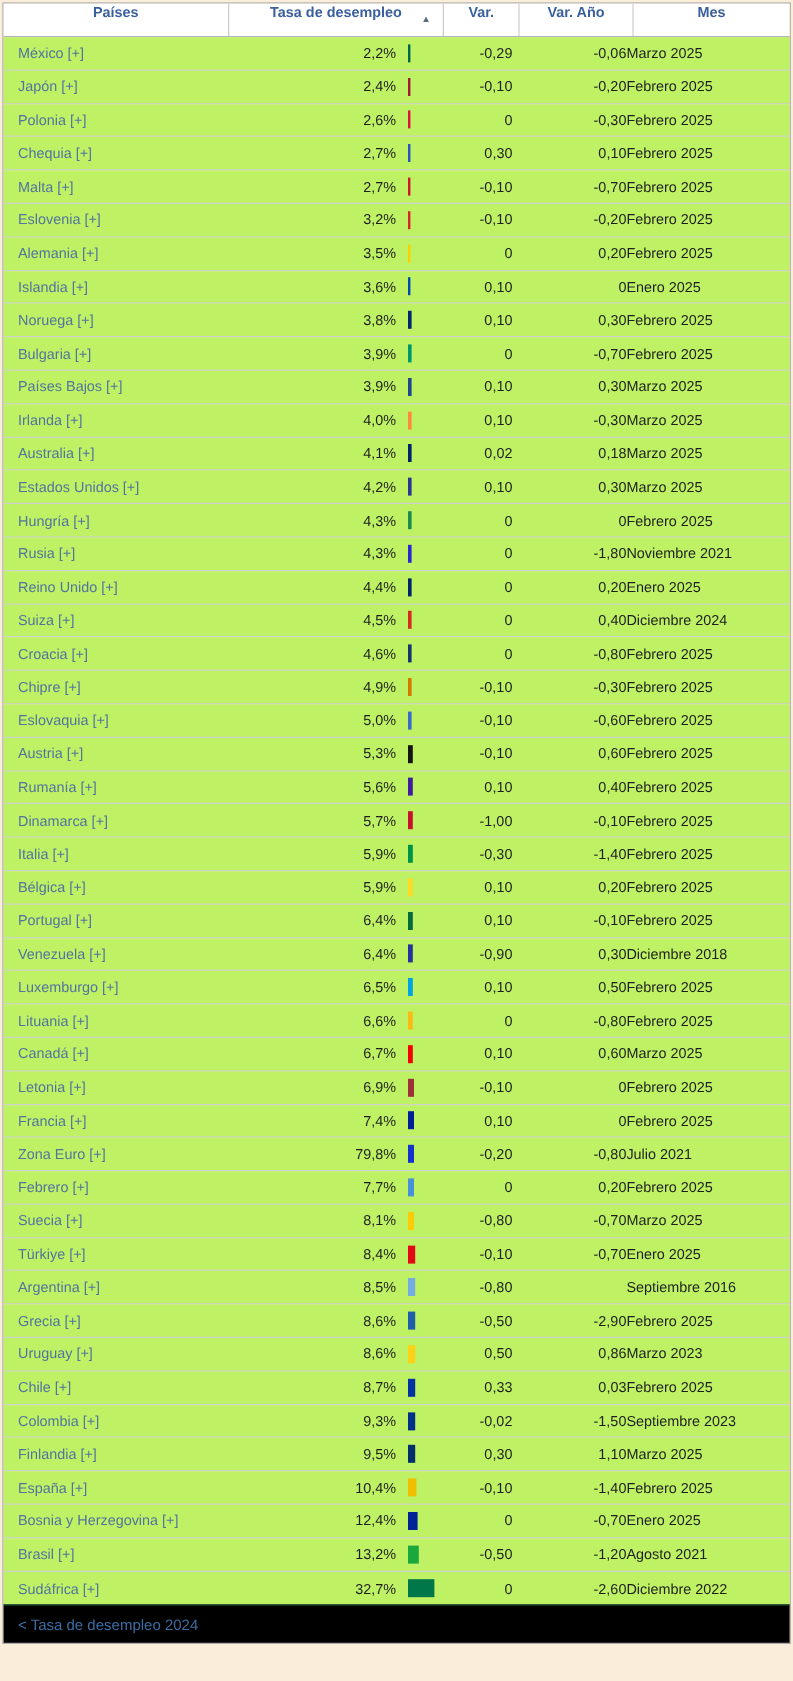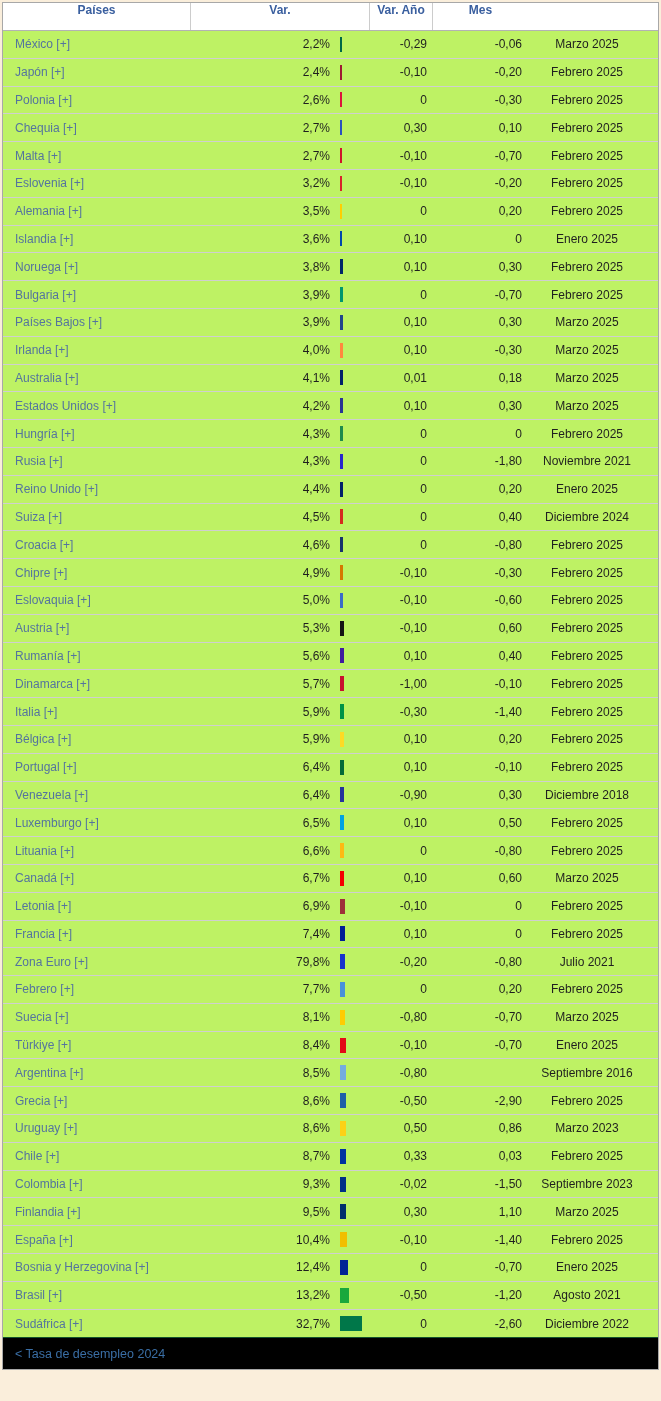--- a/index.html
+++ b/index.html
@@ -77,21 +77,21 @@
   }
   .cell-country a {
     color: #54749e;
     text-decoration: none;
     cursor: pointer;
   }
   .cell-rate { text-align: right; padding-right: 2px; }
   .cell-bar { padding-left: 8px; display: flex; align-items: center; }
   .mini-bar { height: 15px; }
   .cell-var, .cell-varyear { text-align: right; }
-  .cell-month { text-align: center; padding-right: 6px; }
+  .cell-month { text-align: left; padding-right: 6px; }
   .footer-bar {
     height: 31px;
     background: #000000;
     border-top: 1px solid #14532d;
     display: flex;
     align-items: center;
   }
   .footer-bar a {
     margin-left: 12px;
     color: #3a6ea5;
@@ -103,20 +103,24 @@
 </head>
 <body>
 
 <div class="table-wrap">
 
   <div class="head-row">
     <div class="head-cell">
       <span>Países</span>
     </div>
     <div class="head-cell">
+      <span>Tasa de desempleo</span>
+      <span class="sort-arrow">▲</span>
+    </div>
+    <div class="head-cell">
       <span>Var.</span>
     </div>
     <div class="head-cell">
       <span>Var. Año</span>
     </div>
     <div class="head-cell">
       <span>Mes</span>
     </div>
   </div>
 
@@ -278,21 +282,21 @@
   </div>
 
   <div class="row">
     <div class="cell-country">
       <a>Australia [+]</a>
     </div>
     <div class="cell-rate">4,1%</div>
     <div class="cell-bar">
       <div class="mini-bar" style="width: 2.747px; background: rgb(1, 33, 105);"></div>
     </div>
-    <div class="cell-var">0,01</div>
+    <div class="cell-var">0,02</div>
     <div class="cell-varyear">0,18</div>
     <div class="cell-month">Marzo 2025</div>
   </div>
 
   <div class="row">
     <div class="cell-country">
       <a>Estados Unidos [+]</a>
     </div>
     <div class="cell-rate">4,2%</div>
     <div class="cell-bar">

